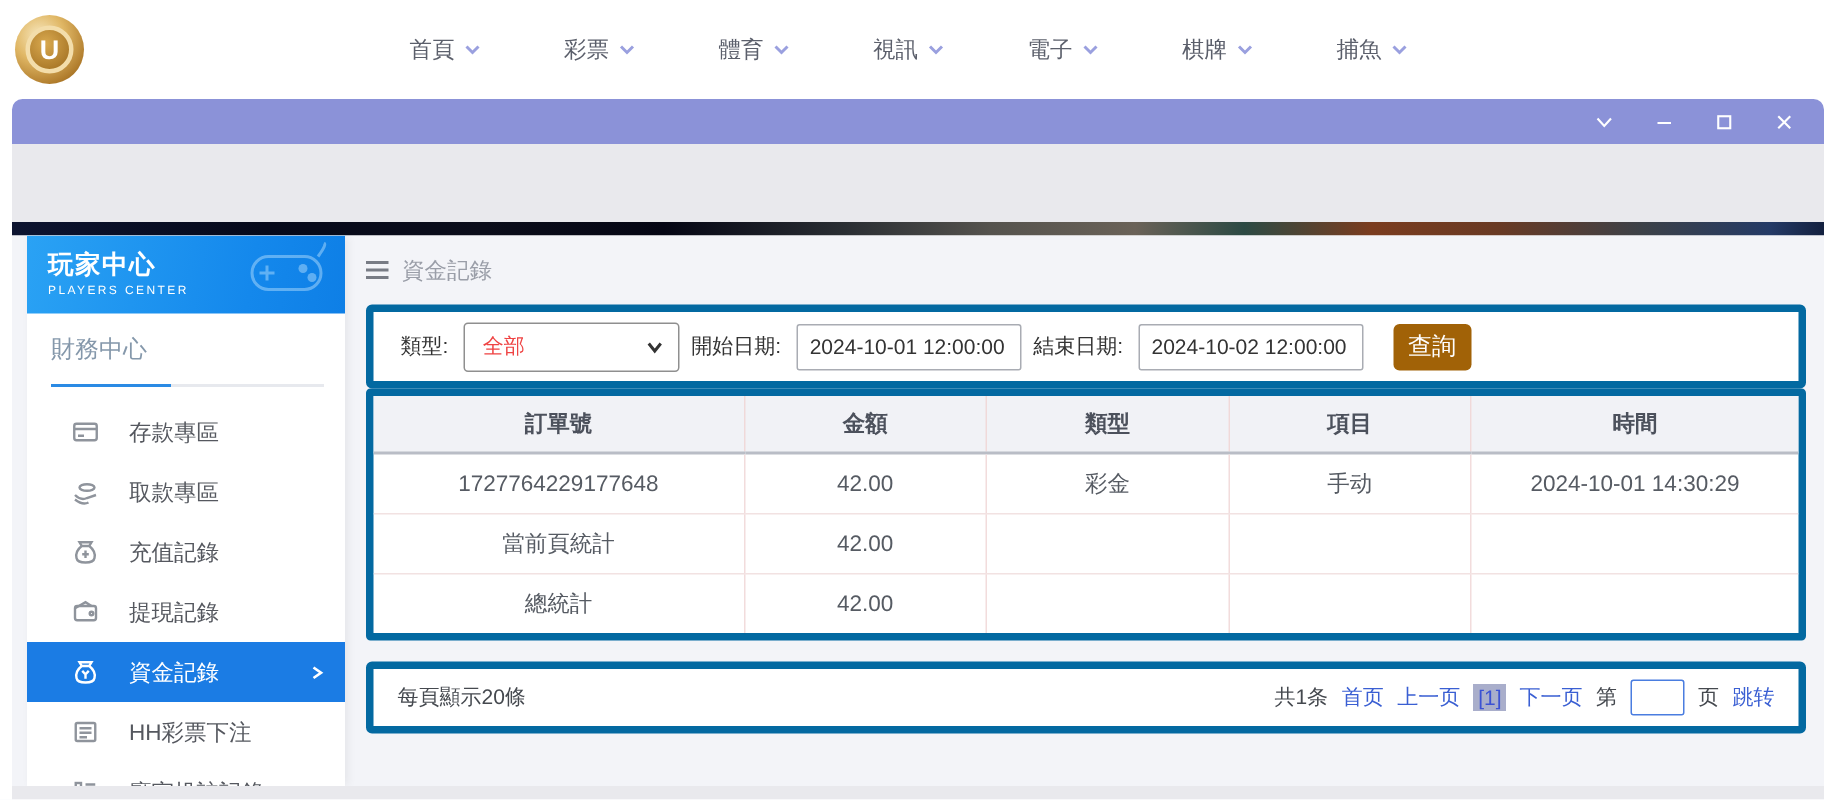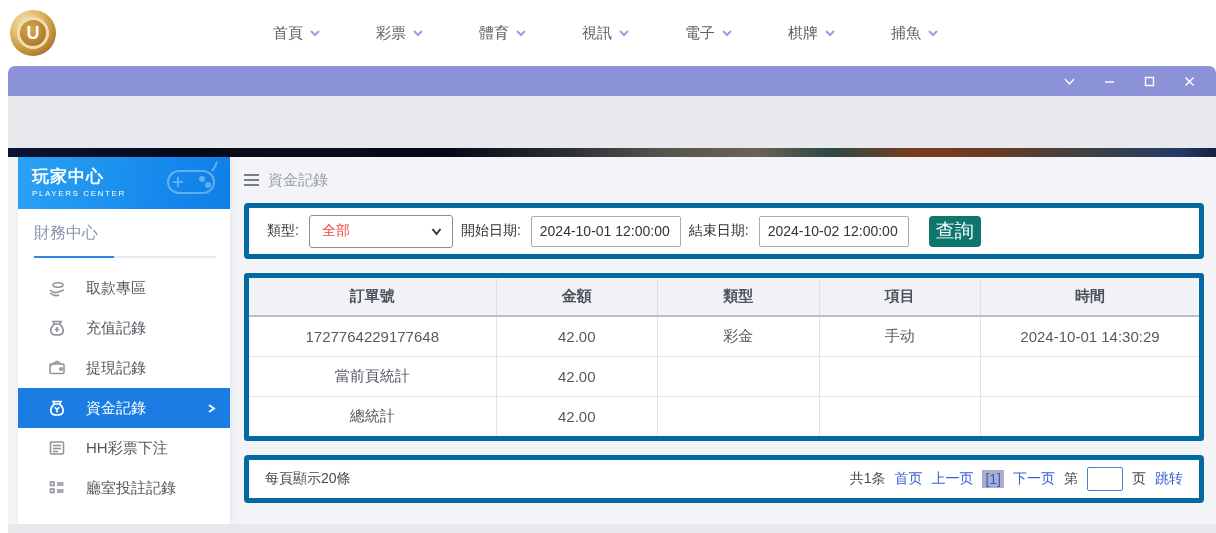--- a/index.html
+++ b/index.html
@@ -71,24 +71,24 @@
   .filterbar { height:56px; display:flex; align-items:center; padding:0 18px; gap:8px;
     font-size:14px; color:#333; }
   .filterbar .lbl { margin-right:2px; }
   .fake-select { width:144px; height:33px; border:1px solid #8f8f8f; border-radius:3px; background:#fff;
     display:flex; align-items:center; justify-content:space-between; padding:0 10px 0 12px;
     font-size:14px; color:#ef4444; cursor:pointer; }
   .fake-select svg { width:11px; height:11px; }
   .fake-select polyline { fill:none; stroke:#333; stroke-width:2; }
   .txt-input { width:150px; height:31px; border:1px solid #a9acb3; border-radius:2px; padding:0 8px;
     font-size:14px; color:#333; font-family:inherit; background:#fff; }
-  .btn-search { margin-left:12px; width:52px; height:31px; background:#0f766e; color:#fff;
-    border:none; border-radius:4px; font-size:19px; cursor:pointer; font-family:Liberation Serif, serif; }
-
-  .tablecard { margin-top:14px; border-radius:3px; overflow:hidden; }
+  .btn-search { margin-left:12px; width:52px; height:31px; background:#a16207; color:#fff;
+    border:none; border-radius:4px; font-size:16px; cursor:pointer; font-family:Liberation Serif, serif; }
+
+  .tablecard { border-radius:3px; overflow:hidden; }
   table { width:100%; border-collapse:collapse; font-size:15px; color:#565b63; }
   thead th { background:#f1f2f6; font-weight:bold; color:#4c515c; height:38px;
     border-bottom:2px solid #b9bdc6; border-right:1px solid #f0d9d9; }
   thead th:last-child { border-right:none; }
   tbody td { height:40px; text-align:center; border-right:1px solid #f2dcdc; border-bottom:1px solid #f2e2e2; }
   tbody td:last-child { border-right:none; }
   tbody tr:last-child td { border-bottom:none; }
   col.c1{width:26%} col.c2{width:17%} col.c3{width:17%} col.c4{width:17%} col.c5{width:23%}
 
   .footcard { margin-top:14px; height:48px; display:flex; align-items:center;
@@ -196,20 +196,30 @@
           <path d="M50 10 q6 -8 4 -9" stroke="#bfe4ff" stroke-width="2" fill="none"></path>
         </svg>
       </div>
 
       <div class="sb-section">
         <div class="sb-section-label">財務中心</div>
         <div class="sb-underline"></div>
       </div>
 
       <div class="sb-menu">
+        <div class="sb-item">
+          <span class="sb-ic">
+            <svg viewBox="0 0 18 18">
+                <rect x="1.5" y="3.5" width="15" height="11" rx="1.5"></rect>
+                <line x1="1.5" y1="7" x2="16.5" y2="7"></line>
+                <line x1="4" y1="11.5" x2="8" y2="11.5"></line>
+              </svg>
+          </span>
+          <span>存款專區</span>
+        </div>
         <div class="sb-item">
           <span class="sb-ic">
             <svg viewBox="0 0 18 18">
                 <ellipse cx="10" cy="6" rx="5" ry="2.2"></ellipse>
                 <path d="M2 11 q4 4 8 2 l6 -2"></path>
                 <path d="M2 14 q5 4 9 2"></path>
               </svg>
           </span>
           <span>取款專區</span>
         </div>

